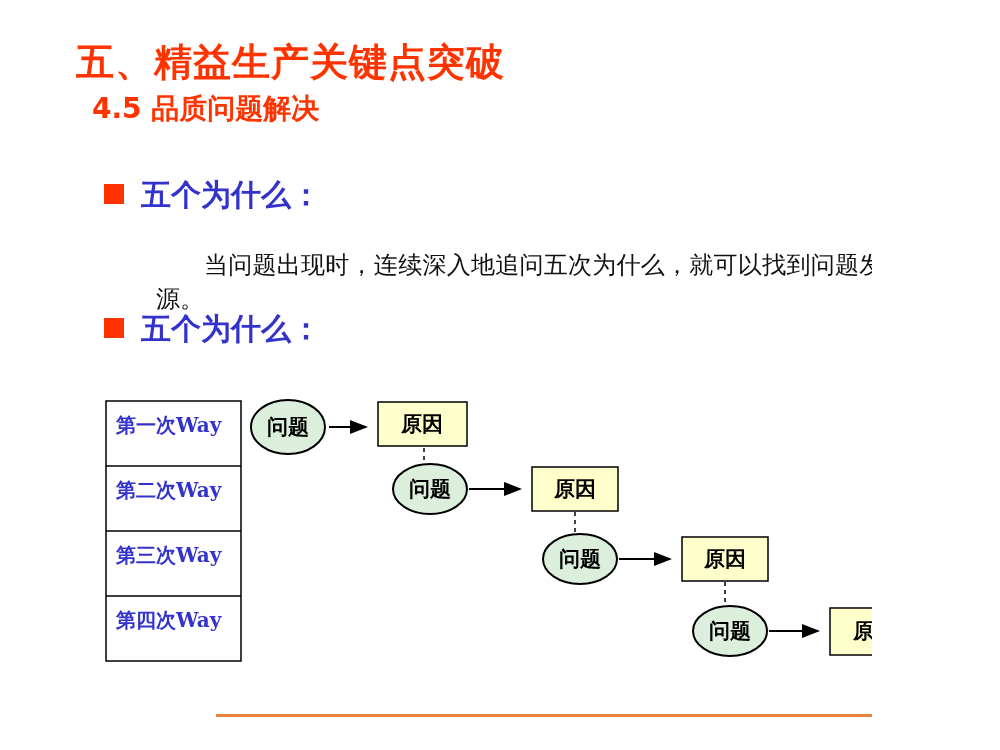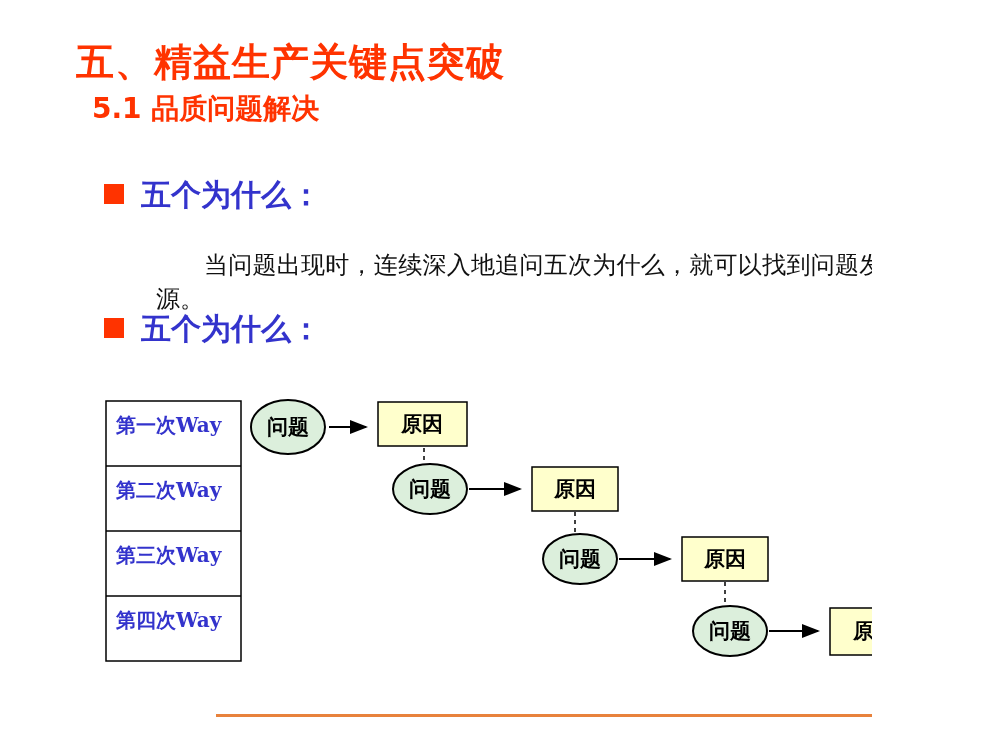--- a/index.html
+++ b/index.html
@@ -68,21 +68,21 @@
 </style>
 </head>
 <body>
 
 <div class="slide">
 
   <div class="bar-gray"></div>
   <div class="bar-orange"></div>
 
   <h1 class="title">五、精益生产关键点突破</h1>
-  <h2 class="subtitle">5.1 品质问题解决</h2>
+  <h2 class="subtitle">4.5 品质问题解决</h2>
 
   <div class="bullet bullet1">
     <span class="sq"></span>
     <span class="lbl">五个为什么：</span>
   </div>
 
   <p class="body-text">当问题出现时，连续深入地追问五次为什么，就可以找到问题发生的根源。</p>
 
   <div class="bullet bullet2">
     <span class="sq"></span>

